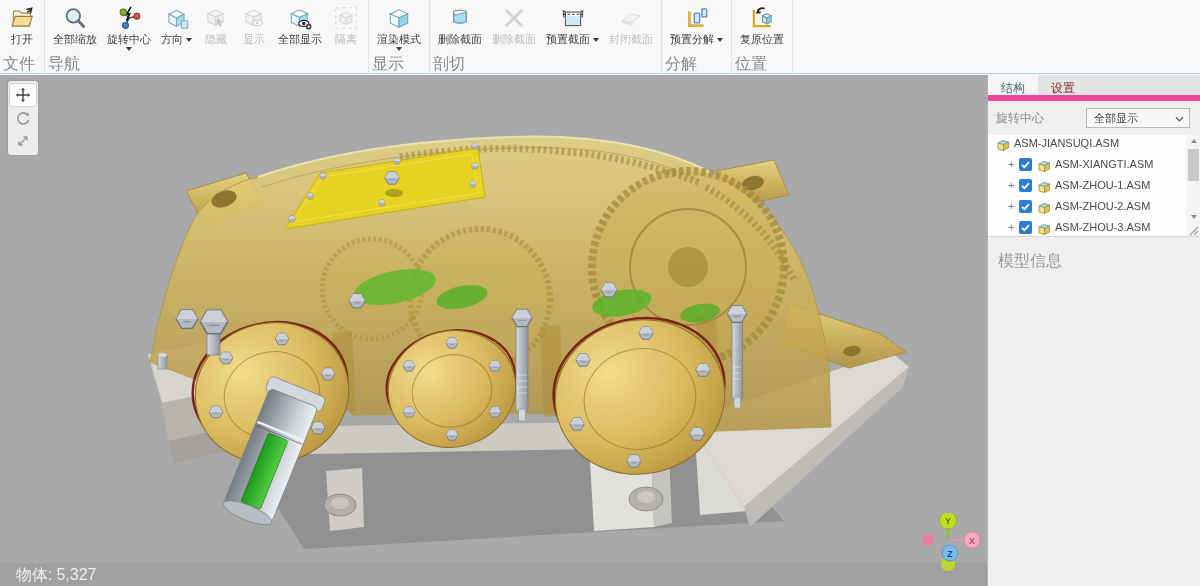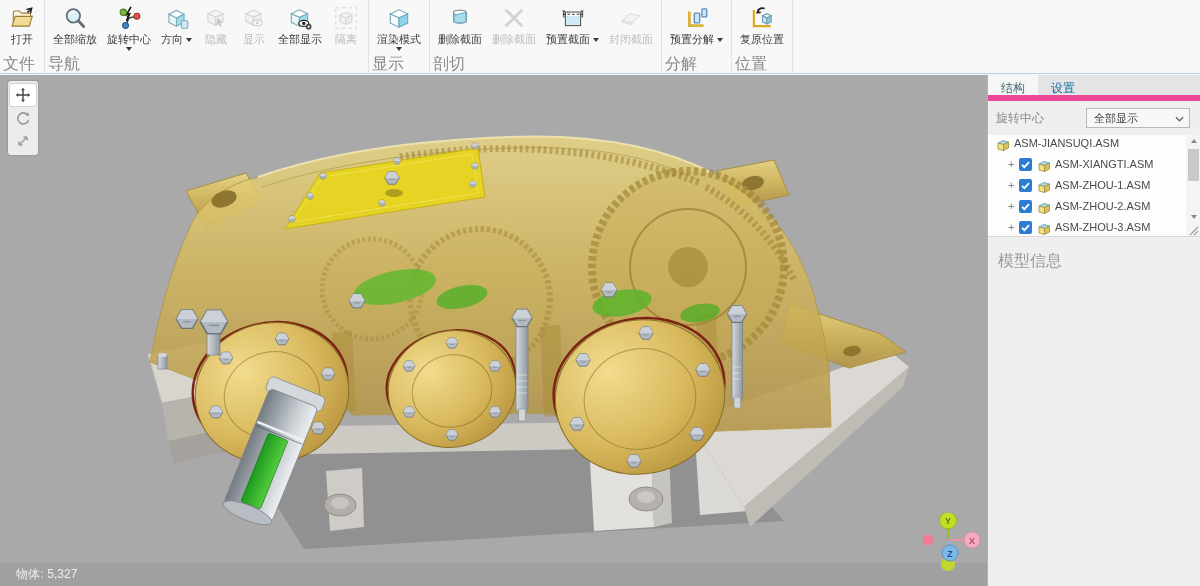--- a/index.html
+++ b/index.html
@@ -32,30 +32,30 @@
 
   
   .navpal { position:absolute; left:8px; top:6px; width:30px; background:#ececec;
     border-radius:3px; padding:2px; box-shadow:0 0 2px rgba(0,0,0,.25); }
   .navbtn { width:26px; height:22px; display:flex; align-items:center; justify-content:center;
     border-radius:2px; margin:1px 0; cursor:pointer; }
   .navbtn.active { background:#ffffff; box-shadow:0 0 0 1px #d2d2d2; }
 
   
   .statusbar { position:absolute; left:0; bottom:0; width:987px; height:23px;
-    background:rgba(0,0,0,.05); color:#ededed; line-height:23px; padding-left:16px; font-size:12px; }
+    background:rgba(0,0,0,.05); color:#ededed; line-height:23px; padding-left:16px; font-size:16px; }
   .statusbar b { font-weight:normal; margin-left:4px; }
 
   .triad { position:absolute; left:900px; top:438px; width:88px; height:73px; }
 
   
   .panel { position:absolute; left:987px; top:0; width:213px; height:511px;
     background:#efefef; border-left:1px solid #b3b3b3; }
   .tabs { height:26px; background:#e4e4e4; display:flex; border-bottom:6px solid #ec4899; }
-  .tab { padding:0 13px; line-height:26px; font-size:12px; color:#0369a1; cursor:pointer; }
+  .tab { padding:0 13px; line-height:26px; font-size:12px; color:#7f1d1d; cursor:pointer; }
   .tab.active { background:#f6f6f6; color:#3c6474; }
   .filter-row { height:34px; padding:7px 8px 0; position:relative; }
   .filter-label { color:#8a8a8a; font-size:12px; line-height:20px; }
   .dropdown { position:absolute; right:10px; top:7px; width:104px; height:20px;
     background:#f7f7f7; border:1px solid #b9b9b9; font-size:11px; color:#444;
     line-height:18px; padding:0 18px 0 7px; cursor:pointer; }
   .dropdown svg { position:absolute; right:5px; top:7px; }
   .tree-wrap { position:absolute; left:0; top:60px; width:213px; height:102px;
     background:#fdfdfd; overflow:hidden; border-bottom:1px solid #d8d8d8; }
   .tree { position:absolute; left:0; top:2px; right:15px; }

